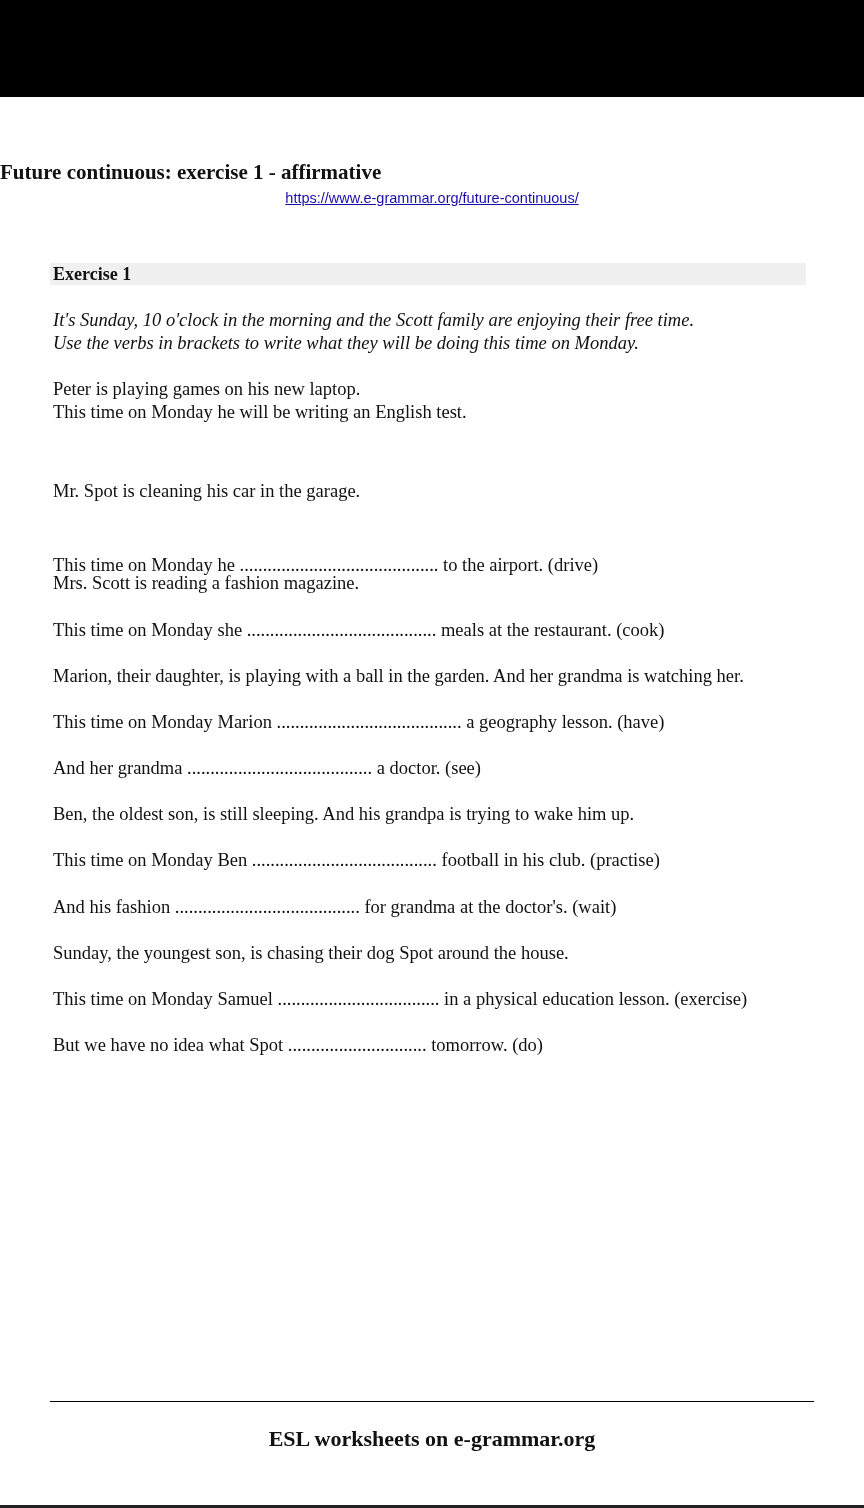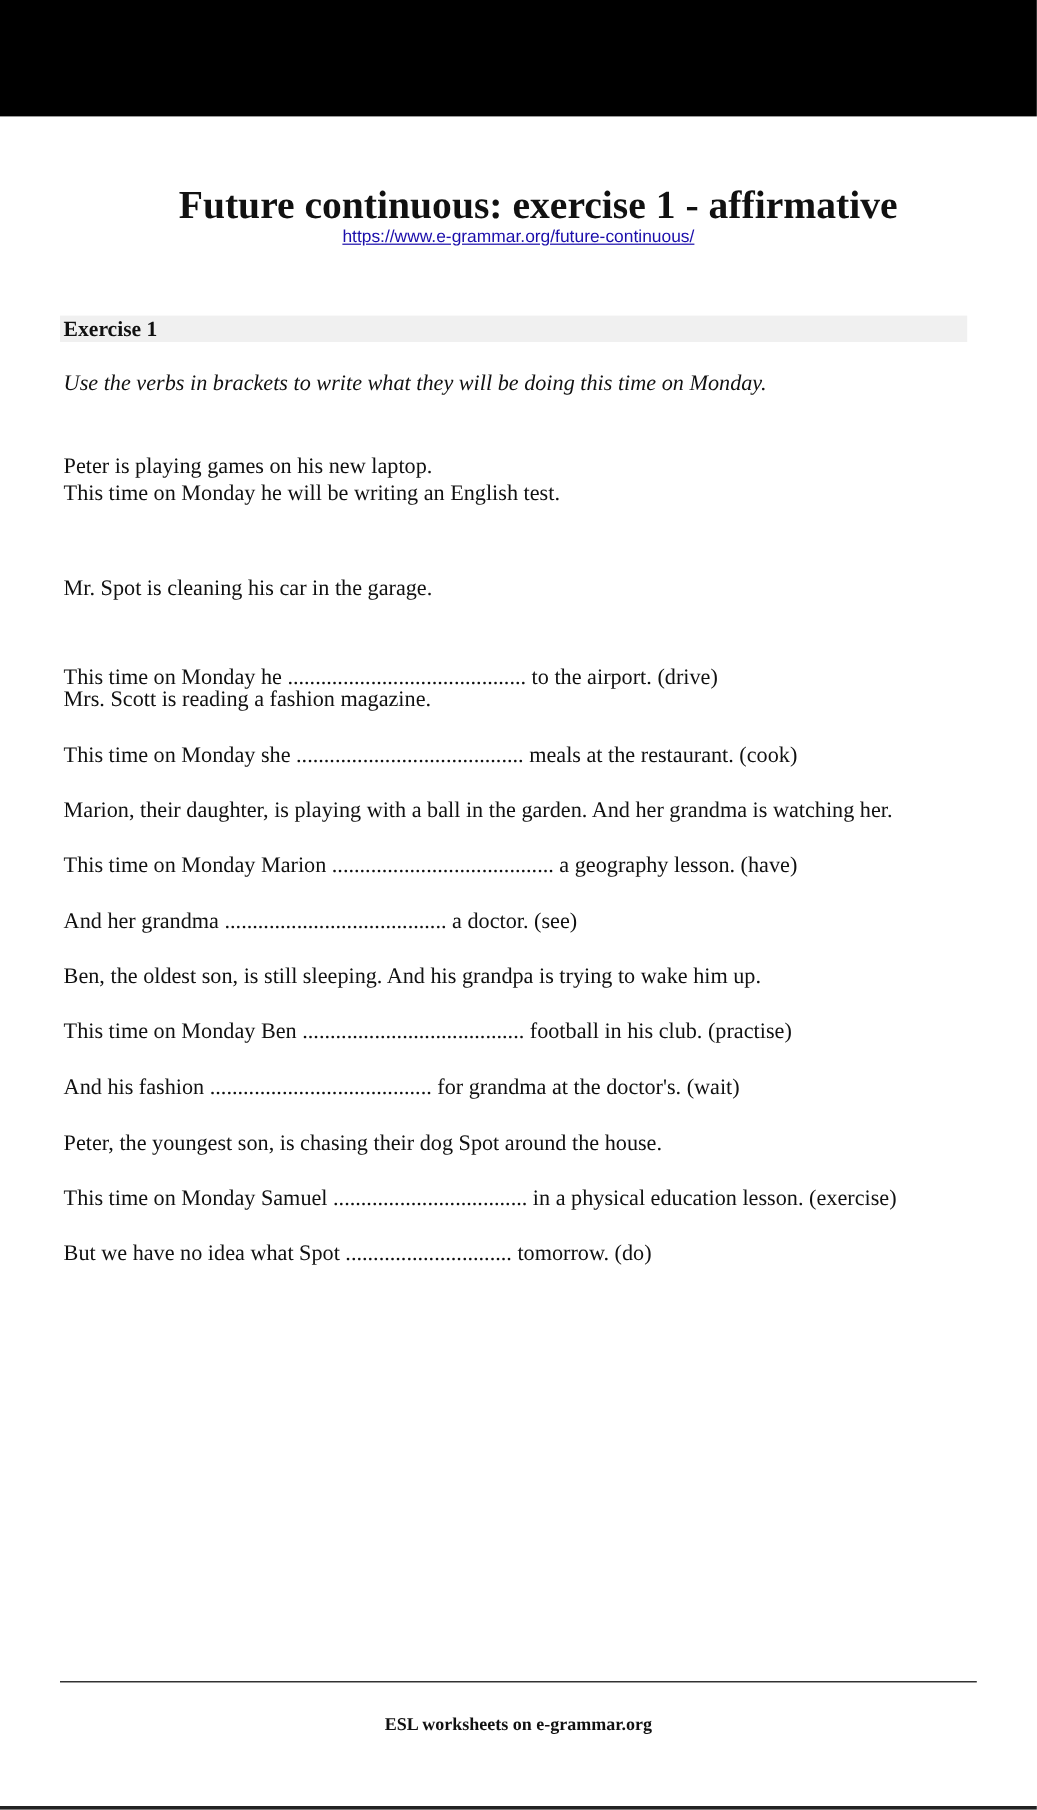--- a/index.html
+++ b/index.html
@@ -3,22 +3,22 @@
 <meta charset="utf-8">
 <style>
   html, body { margin: 0; padding: 0; }
   body {
     width: 864px; height: 1508px; background: #ffffff; position: relative; overflow: hidden;
     font-family: "Liberation Serif", serif; color: #111;
   }
   .topbar { position: absolute; left: 0; top: 0; width: 864px; height: 97px; background: #000; }
   .bottombar { position: absolute; left: 0; top: 1505px; width: 864px; height: 3px; background: #222; }
   .title {
-    position: absolute; top: 157px; left: 0; width: 748px; text-align: right;
-    font-weight: bold; font-size: 33px; line-height: 30px;
+    position: absolute; top: 157px; left: 0; width: 748px; text-align: left;
+    font-weight: bold; font-size: 21px; line-height: 30px;
   }
   .url {
     position: absolute; top: 190px; left: 0; width: 864px; text-align: center;
     font-family: "Liberation Sans", sans-serif; font-size: 14.5px; color: #1a0dab; text-decoration: underline;
   }
   .ex-header {
     position: absolute; top: 263px; left: 50px; width: 756px; height: 22px; background: #f0f0f0;
     font-weight: bold; font-size: 18px; line-height: 22px; padding-left: 3px; box-sizing: border-box;
   }
   .instr {
@@ -26,52 +26,53 @@
   }
   .example {
     position: absolute; top: 378px; left: 53px; font-size: 18.5px; line-height: 23px;
   }
   .line {
     position: absolute; left: 53px; font-size: 18.5px; line-height: 23px; white-space: nowrap;
   }
   .hr { position: absolute; left: 50px; top: 1401px; width: 764px; height: 1px; background: #000; }
   .footer {
     position: absolute; top: 1427px; left: 0; width: 864px; text-align: center;
-    font-weight: bold; font-size: 15px; line-height: 23px;
+    font-weight: bold; font-size: 22px; line-height: 23px;
   }
 </style>
 </head>
 <body>
 
 <div class="topbar"></div>
 
 <div class="title">Future continuous: exercise 1 - affirmative</div>
 <a class="url">https://www.e-grammar.org/future-continuous/</a>
 
 <div class="ex-header">Exercise 1</div>
 
 <div class="instr">
+  <div>It's Sunday, 10 o'clock in the morning and the Scott family are enjoying their free time.</div>
   <div>Use the verbs in brackets to write what they will be doing this time on Monday.</div>
 </div>
 
 <div class="example">
   <div>Peter is playing games on his new laptop.</div>
   <div>This time on Monday he will be writing an English test.</div>
 </div>
 
 <div class="line" style="top:480px">Mr. Spot is cleaning his car in the garage.</div>
 <div class="line" style="top:554px">This time on Monday he ........................................... to the airport. (drive)</div>
 <div class="line" style="top:572px">Mrs. Scott is reading a fashion magazine.</div>
 <div class="line" style="top:619px">This time on Monday she ......................................... meals at the restaurant. (cook)</div>
 <div class="line" style="top:665px">Marion, their daughter, is playing with a ball in the garden. And her grandma is watching her.</div>
 <div class="line" style="top:711px">This time on Monday Marion ........................................ a geography lesson. (have)</div>
 <div class="line" style="top:757px">And her grandma ........................................ a doctor. (see)</div>
 <div class="line" style="top:803px">Ben, the oldest son, is still sleeping. And his grandpa is trying to wake him up.</div>
 <div class="line" style="top:849px">This time on Monday Ben ........................................ football in his club. (practise)</div>
 <div class="line" style="top:896px">And his fashion ........................................ for grandma at the doctor's. (wait)</div>
-<div class="line" style="top:942px">Peter, the youngest son, is chasing their dog Spot around the house.</div>
+<div class="line" style="top:942px">Sunday, the youngest son, is chasing their dog Spot around the house.</div>
 <div class="line" style="top:988px">This time on Monday Samuel ................................... in a physical education lesson. (exercise)</div>
 <div class="line" style="top:1034px">But we have no idea what Spot .............................. tomorrow. (do)</div>
 
 <div class="hr"></div>
 <div class="footer">ESL worksheets on e-grammar.org</div>
 
 <div class="bottombar"></div>
 
 </body></html>

